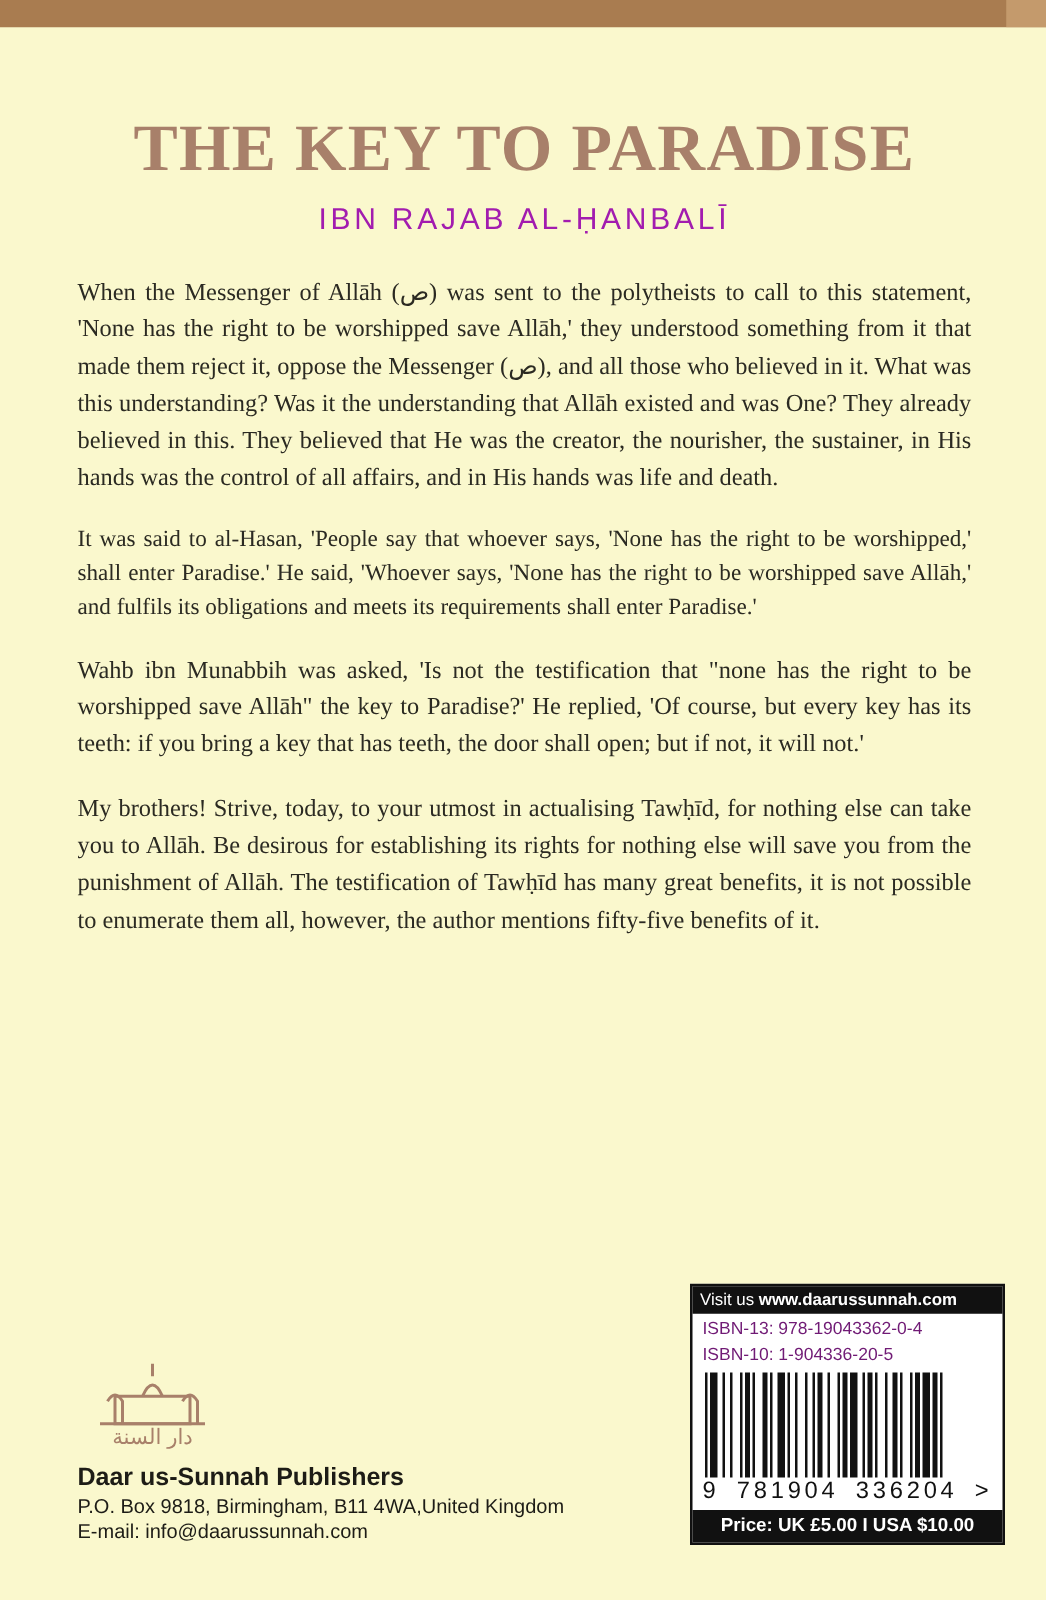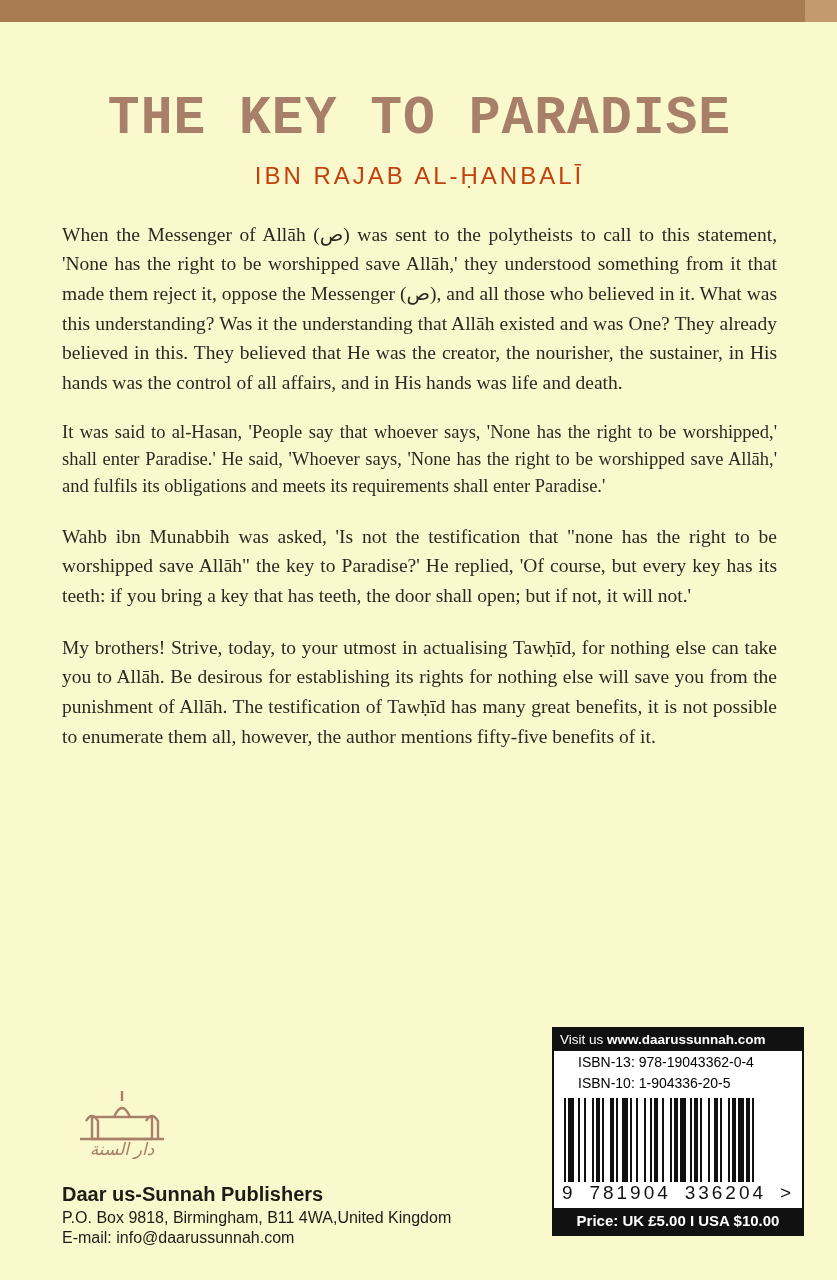--- a/index.html
+++ b/index.html
@@ -35,35 +35,35 @@
     height: 1258px;
     background: #faf8cd;
   }
   .content {
     position: absolute;
     left: 62px;
     top: 70px;
     width: 715px;
   }
   .book-title {
-    font-family: Liberation Mono, monospace;
+    font-family: Liberation Serif, serif;
     font-weight: bold;
     font-size: 53px;
     letter-spacing: 1px;
     color: #a8806a;
     text-align: center;
     line-height: 1.05;
     margin: 0 0 14px 0;
     white-space: nowrap;
   }
   .book-author {
     font-family: "Liberation Sans", sans-serif;
     font-size: 24px;
     letter-spacing: 3px;
-    color: #c2410c;
+    color: #a21caf;
     text-align: center;
     margin: 0 0 30px 0;
   }
   p.body-text {
     font-size: 19.5px;
     line-height: 1.52;
     color: #2b2a22;
     text-align: justify;
     text-justify: inter-word;
     margin: 0 0 22px 0;
@@ -75,23 +75,22 @@
   
   .publisher {
     position: absolute;
     left: 62px;
     top: 1065px;
     width: 430px;
   }
   .logo {
     width: 120px;
     height: 72px;
-    margin-bottom: 24px;
+    margin-bottom: 12px;
     position: relative;
-    font-style: italic;
   }
   .pub-name {
     font-family: "Liberation Sans", sans-serif;
     font-weight: bold;
     font-size: 20px;
     color: #1d1c16;
     margin: 2px 0 3px 0;
   }
   .pub-line {
     font-family: "Liberation Sans", sans-serif;
@@ -114,22 +113,22 @@
     color: #fff;
     font-family: "Liberation Sans", sans-serif;
     font-size: 13.5px;
     padding: 3px 6px 4px 6px;
     white-space: nowrap;
   }
   .bc-top b { font-weight: bold; }
   .bc-isbn {
     font-family: "Liberation Sans", sans-serif;
     font-size: 14px;
-    color: #000000;
-    padding: 3px 8px 0 24px;
+    color: #701a75;
+    padding: 3px 8px 0 8px;
     line-height: 1.25;
   }
   .bars {
     height: 84px;
     margin: 6px 10px 0 10px;
     display: flex;
     align-items: stretch;
   }
   .bars span { display: block; background: #111; }
   .bc-digits {

